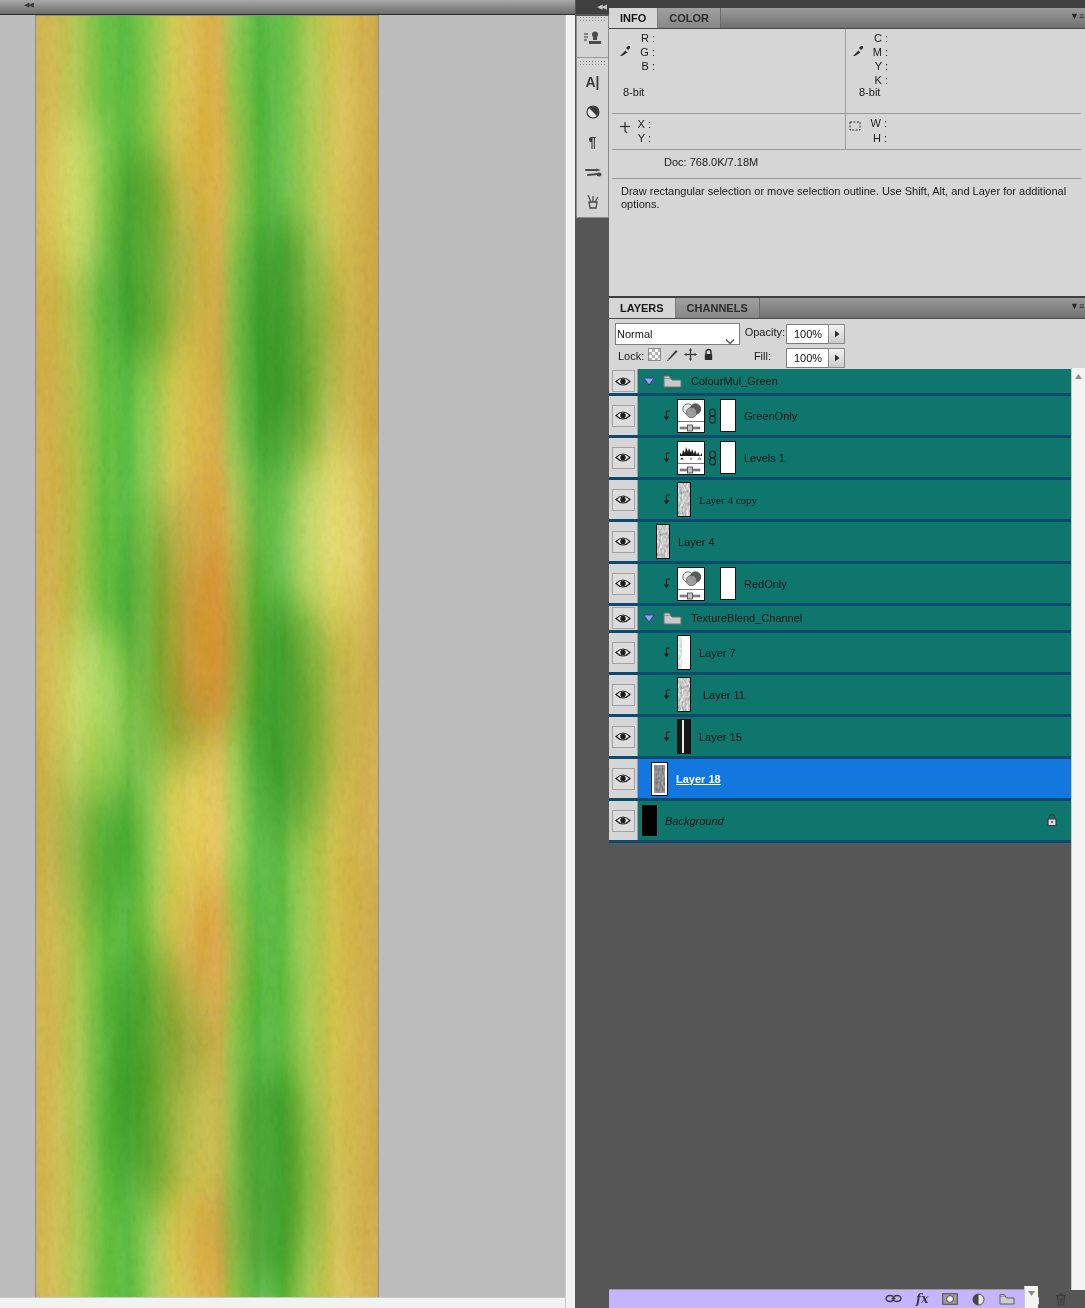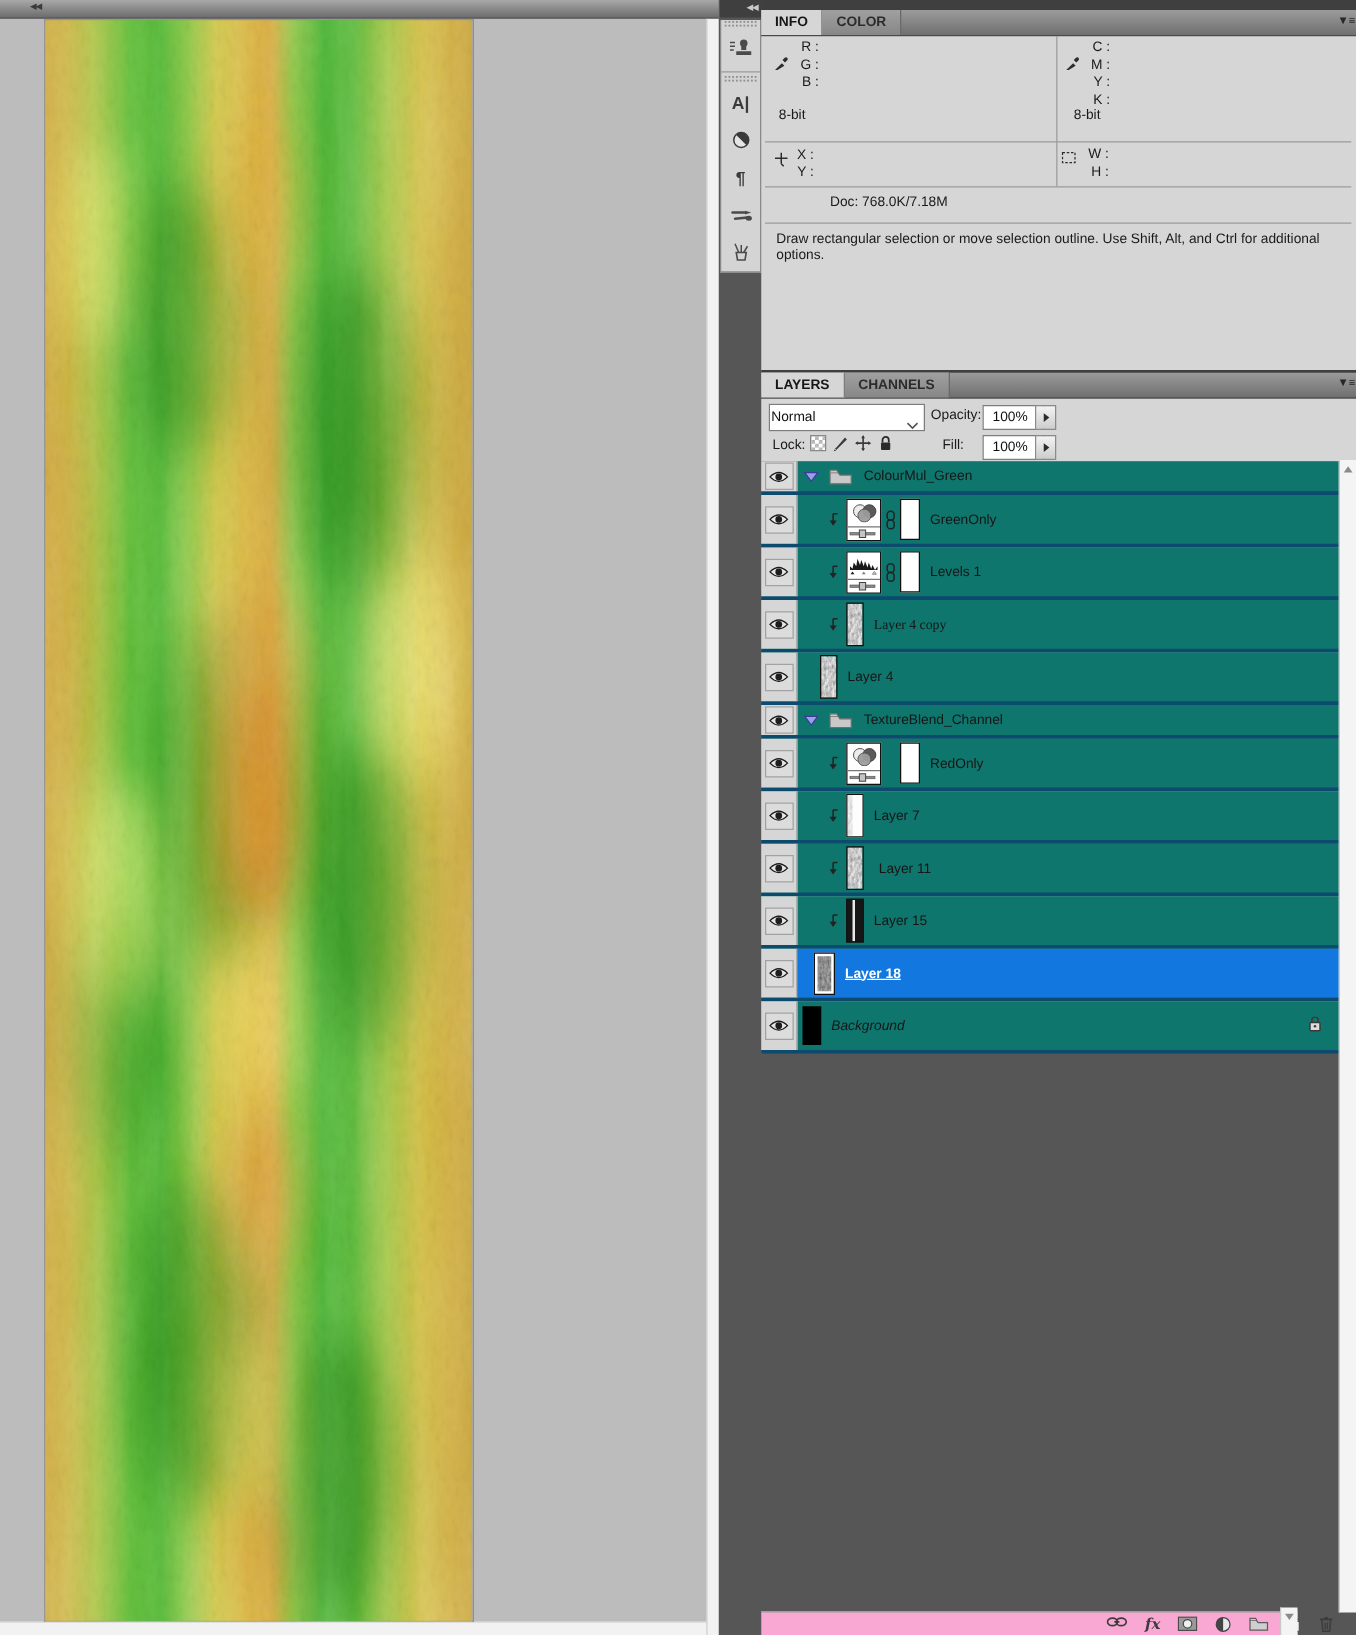--- a/index.html
+++ b/index.html
@@ -79,21 +79,21 @@
   .layer-label.bgname{font-style:italic;}
   .adj-thumb{width:26px;height:32px;background:#fff;border:1px solid #111;flex:none;}
   .adj-top{height:21px;border-bottom:1px solid #777;display:flex;align-items:center;justify-content:center;}
   .mask-thumb{width:14px;height:31px;background:#fff;border:1px solid #111;flex:none;}
   .px-thumb{flex:none;position:relative;overflow:hidden;}
   .sel-thumb{border:1px solid #111;padding:2px;background:#fff;flex:none;line-height:0;}
   .bg-lock{margin-left:auto;margin-right:14px;}
   .scrollcol{position:absolute;right:0;width:13px;background:#f4f4f4;border-left:1px solid #c9c9c9;}
   .scroll-up{position:absolute;top:2px;left:2px;}
   
-  .lp-bottom{position:absolute;left:0;bottom:0;width:429px;height:18px;background:#f9a8d4;border-top:1px solid #9a9a9a;}
+  .lp-bottom{position:absolute;left:0;bottom:0;width:429px;height:18px;background:#c4b5fd;border-top:1px solid #9a9a9a;}
   .lp-bottom-icons{position:absolute;left:276px;top:3px;display:flex;gap:14px;align-items:flex-start;color:#3c3c3c;}
   .fx-glyph{font-family:"DejaVu Serif", serif;font-style:italic;font-weight:bold;font-size:12px;line-height:12px;color:#3c3c3c;}
   .scroll-down{position:absolute;right:0;bottom:0;width:13px;height:18px;background:#f4f4f4;border-left:1px solid #c9c9c9;
     display:flex;align-items:flex-start;justify-content:center;padding-top:4px;}
 </style>
 </head>
 <body>
 
 <svg width="0" height="0" style="position:absolute" aria-hidden="true">
   <defs>
@@ -306,21 +306,21 @@
         <span class="iicon" style="left:240px;top:92px;">
           <svg width="13" height="11" viewBox="0 0 13 11">
               <rect x="1" y="1" width="10" height="8" fill="none" stroke="#2c2c2c" stroke-width="1" stroke-dasharray="2 1.4"></rect>
             </svg>
         </span>
         <span class="il" style="left:252px;top:88px;width:26px;">W :</span>
         <span class="il" style="left:252px;top:103px;width:26px;">H :</span>
         <div class="hline" style="top:120px;"></div>
         <div class="info-doc">Doc: 768.0K/7.18M</div>
         <div class="hline" style="top:149px;"></div>
-        <div class="info-hint">Draw rectangular selection or move selection outline.  Use Shift, Alt, and Ctrl for additional options.</div>
+        <div class="info-hint">Draw rectangular selection or move selection outline.  Use Shift, Alt, and Layer for additional options.</div>
       </div>
     </div>
 
     <div class="panel" style="top:296px;height:1012px;">
       <div class="tabbar" style="border-top:2px solid #3f3f3f;height:20px;">
         <div class="tab active">LAYERS</div>
         <div class="tab inactive">CHANNELS</div>
         <div class="panel-menu">▼≡</div>
       </div>
       <div class="lp-controls">
@@ -362,21 +362,21 @@
                 <path d="M13 6.5 L10.5 5 L10.5 8 Z" fill="#3b3b3b"></path>
               </svg>
           </span>
           <span>
             <svg width="11" height="13" viewBox="0 0 11 13">
                 <path d="M3 6 V4 a2.5 2.5 0 0 1 5 0 V6" fill="none" stroke="#2b2b2b" stroke-width="1.4"></path>
                 <rect x="1.8" y="6" width="7.4" height="6" rx="0.8" fill="#2b2b2b"></rect>
               </svg>
           </span>
         </div>
-        <span class="ctl-label" style="left:131px;top:31px;width:45px;text-align:center;">Fill:</span>
+        <span class="ctl-label" style="left:117px;top:31px;width:45px;text-align:right;">Fill:</span>
         <div class="num-field" style="left:177px;top:29px;">100%</div>
         <div class="spin-btn" style="left:219px;top:29px;">
           <svg width="6" height="8" viewBox="0 0 6 8">
               <path d="M1 0.5 L5.5 4 L1 7.5 Z" fill="#2b2b2b"></path>
             </svg>
         </div>
       </div>
       <div class="layer-list" id="layer-list" style="width:463px;">
           <div class="layer-row lr-24">
             <div class="eye-cell">
@@ -514,44 +514,20 @@
             </div>
             <div class="row-body">
               <span style="margin-left:18px;display:inline-flex;">
                 <span class="px-thumb" style="width:12px;height:33px;border:1px solid #111;"><svg width="12" height="33">
                     <rect width="12" height="33" filter="url(#f-noise)"></rect>
                   </svg></span>
               </span>
               <span class="layer-label u" style="margin-left:8px;">Layer 4</span>
             </div>
           </div>
-          <div class="layer-row lr-24">
-            <div class="eye-cell">
-              <span class="eye-box">
-                <svg width="16" height="11" viewBox="0 0 16 11">
-                  <path d="M1 5.5 Q8 -1.5 15 5.5 Q8 12.5 1 5.5 Z" fill="#e6e6e6" stroke="#1d1d1d" stroke-width="1.1"></path>
-                  <circle cx="8" cy="5.5" r="2.7" fill="#1d1d1d"></circle>
-                </svg>
-              </span>
-            </div>
-            <div class="row-body">
-              <span style="margin-left:5px;display:inline-flex;">
-                <svg width="12" height="9" viewBox="0 0 12 9">
-                  <path d="M0.8 1 H11.2 L6 8 Z" fill="#98a0e8" stroke="#3c3c96"></path>
-                </svg>
-              </span>
-              <span style="margin-left:8px;display:inline-flex;">
-                <svg width="19" height="14" viewBox="0 0 19 14">
-                  <path d="M1 4 h6.5 l1.5 2 H18 v7 H1 Z" fill="#c9c9c9" stroke="#6e6e6e"></path>
-                  <path d="M1 4 V2 h5.5 l1 2" fill="#c9c9c9" stroke="#6e6e6e"></path>
-                </svg>
-              </span>
-              <span class="layer-label" style="margin-left:9px;">TextureBlend_Channel</span>
-            </div>
-          </div>
           <div class="layer-row lr-39">
             <div class="eye-cell">
               <span class="eye-box">
                 <svg width="16" height="11" viewBox="0 0 16 11">
                   <path d="M1 5.5 Q8 -1.5 15 5.5 Q8 12.5 1 5.5 Z" fill="#e6e6e6" stroke="#1d1d1d" stroke-width="1.1"></path>
                   <circle cx="8" cy="5.5" r="2.7" fill="#1d1d1d"></circle>
                 </svg>
               </span>
             </div>
             <div class="row-body">
@@ -570,20 +546,44 @@
                     </svg>
                   </div><svg width="24" height="8" viewBox="0 0 24 8">
                     <rect x="2" y="3" width="20" height="2" fill="#8a8a8a" stroke="#555" stroke-width="0.5"></rect>
                     <rect x="9.5" y="1" width="5" height="6" fill="#c4c4c4" stroke="#444" stroke-width="0.8"></rect>
                   </svg></div>
               </span>
               <span class="mask-thumb" style="margin-left:15px;"></span>
               <span class="layer-label" style="margin-left:8px;">RedOnly</span>
             </div>
           </div>
+          <div class="layer-row lr-24">
+            <div class="eye-cell">
+              <span class="eye-box">
+                <svg width="16" height="11" viewBox="0 0 16 11">
+                  <path d="M1 5.5 Q8 -1.5 15 5.5 Q8 12.5 1 5.5 Z" fill="#e6e6e6" stroke="#1d1d1d" stroke-width="1.1"></path>
+                  <circle cx="8" cy="5.5" r="2.7" fill="#1d1d1d"></circle>
+                </svg>
+              </span>
+            </div>
+            <div class="row-body">
+              <span style="margin-left:5px;display:inline-flex;">
+                <svg width="12" height="9" viewBox="0 0 12 9">
+                  <path d="M0.8 1 H11.2 L6 8 Z" fill="#98a0e8" stroke="#3c3c96"></path>
+                </svg>
+              </span>
+              <span style="margin-left:8px;display:inline-flex;">
+                <svg width="19" height="14" viewBox="0 0 19 14">
+                  <path d="M1 4 h6.5 l1.5 2 H18 v7 H1 Z" fill="#c9c9c9" stroke="#6e6e6e"></path>
+                  <path d="M1 4 V2 h5.5 l1 2" fill="#c9c9c9" stroke="#6e6e6e"></path>
+                </svg>
+              </span>
+              <span class="layer-label" style="margin-left:9px;">TextureBlend_Channel</span>
+            </div>
+          </div>
           <div class="layer-row lr-39">
             <div class="eye-cell">
               <span class="eye-box">
                 <svg width="16" height="11" viewBox="0 0 16 11">
                   <path d="M1 5.5 Q8 -1.5 15 5.5 Q8 12.5 1 5.5 Z" fill="#e6e6e6" stroke="#1d1d1d" stroke-width="1.1"></path>
                   <circle cx="8" cy="5.5" r="2.7" fill="#1d1d1d"></circle>
                 </svg>
               </span>
             </div>
             <div class="row-body">

